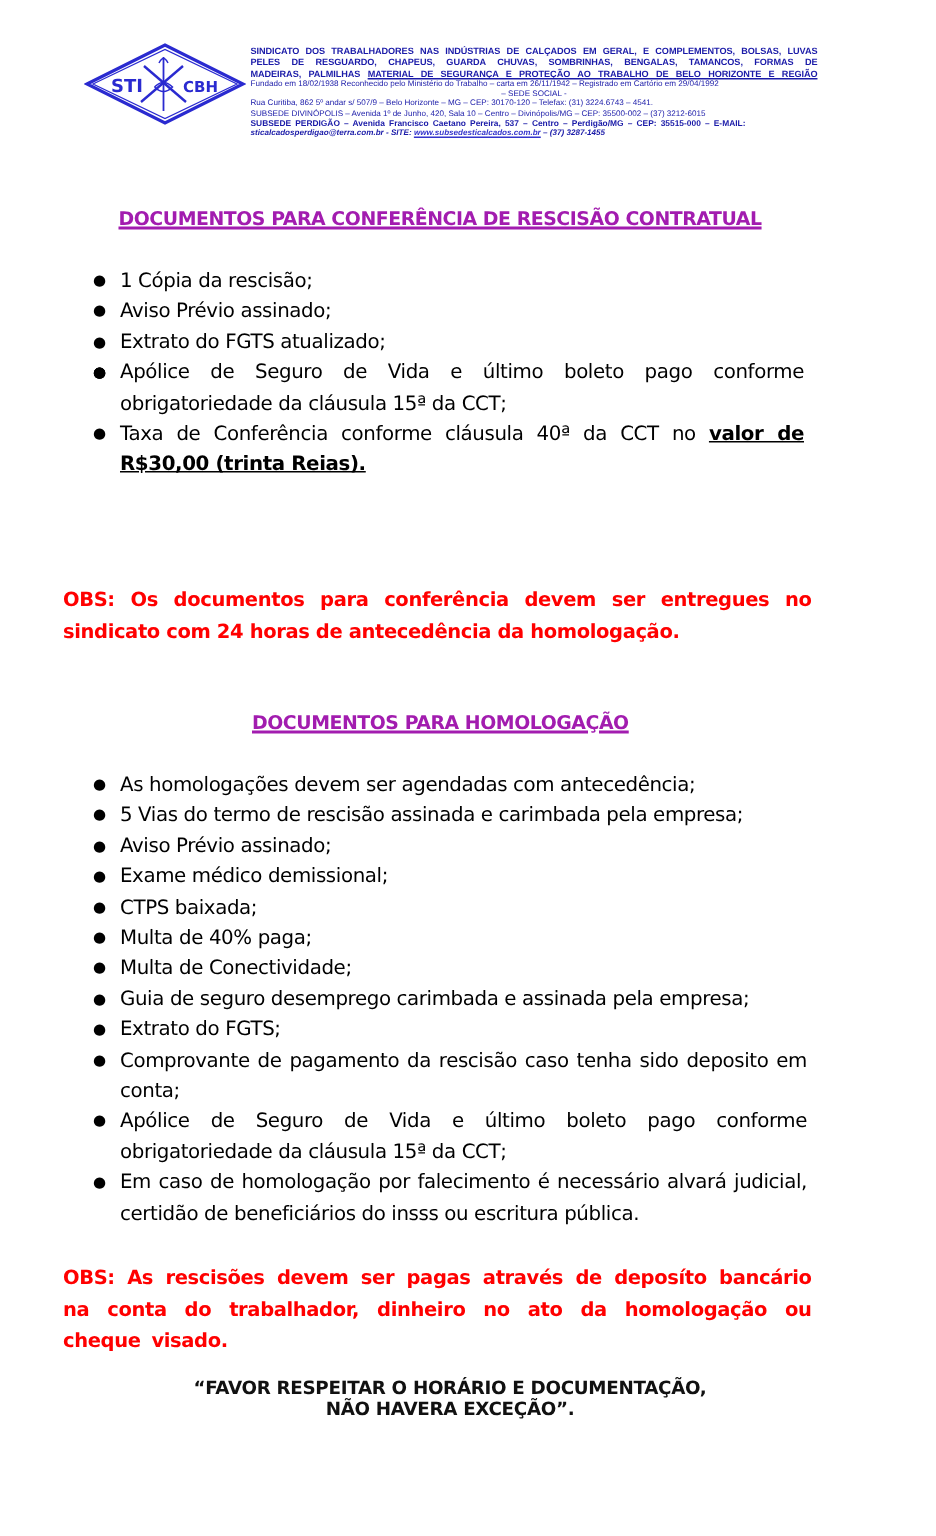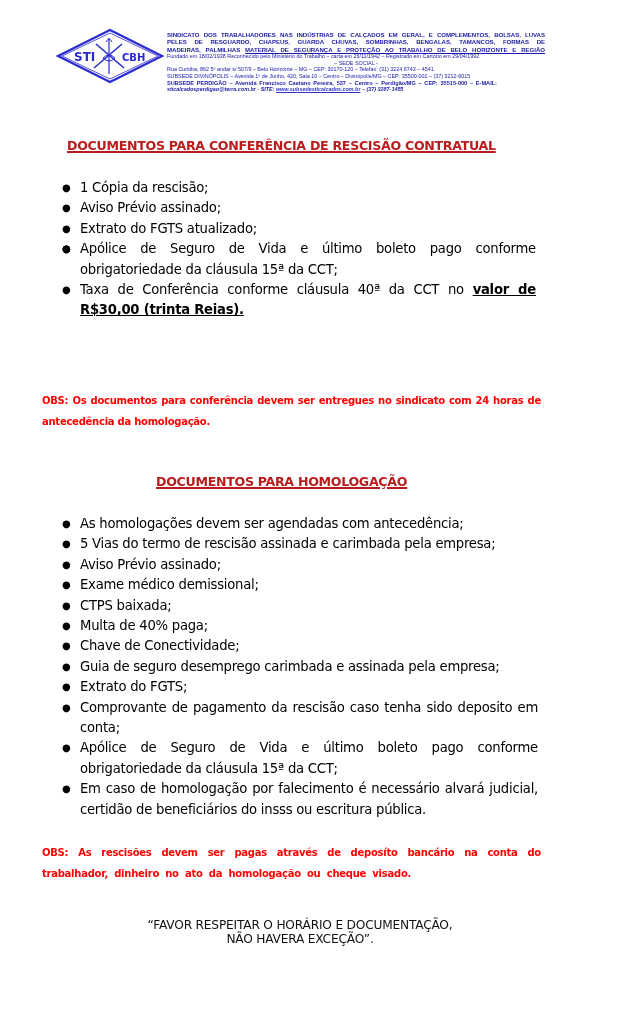--- a/index.html
+++ b/index.html
@@ -10,36 +10,36 @@
     .logo { position: absolute; left: 56px; top: 28px; width: 108px; height: 56px; }
     .hdr-text { position: absolute; left: 167px; top: 31px; width: 378px; font-family: "Liberation Sans", sans-serif; color: #1a1aa8; }
     .hdr-title { font-size: 6.1px; font-weight: bold; line-height: 7.4px; text-align: justify; text-align-last: justify; letter-spacing: -0.05px; }
     .hdr-title u { text-decoration: underline; }
     .hdr-small { font-size: 5.4px; line-height: 6.6px; white-space: nowrap; }
     .hdr-center { text-align: center; font-size: 5.4px; line-height: 6.6px; }
     .hdr-bold { font-size: 5.6px; font-weight: bold; line-height: 6.8px; white-space: nowrap; word-spacing: 1.2px; }
     .hdr-email { font-size: 5.4px; line-height: 6.8px; font-style: italic; font-weight: bold; white-space: nowrap; }
     .hdr-email .link { color: #3333cc; text-decoration: underline; }
 
-    .section-title { position: absolute; font-family: "DejaVu Sans", sans-serif; font-weight: bold; font-size: 12.6px; color: #b91c1c; text-decoration: underline; text-decoration-thickness: 1.5px; white-space: nowrap; letter-spacing: -0.3px; }
+    .section-title { position: absolute; font-family: "DejaVu Sans", sans-serif; font-weight: bold; font-size: 12.6px; color: #a21caf; text-decoration: underline; text-decoration-thickness: 1.5px; white-space: nowrap; letter-spacing: -0.3px; margin-left: 12px; }
     #title1 { left: 67px; top: 138px; }
     #title2 { left: 156px; top: 474px; }
 
     .list { position: absolute; left: 62px; width: 474px; list-style: none; font-size: 13.2px; line-height: 20.4px; letter-spacing: -0.25px; }
     .list li { position: relative; padding-left: 18px; text-align: justify; }
     .list li .bullet { position: absolute; left: 0; top: 0; font-size: 10px; line-height: 20.4px; }
     #list1 { top: 178px; }
     #list2 { top: 514px; width: 476px; }
     .bold-u { font-weight: bold; text-decoration: underline; }
 
-    .obs { position: absolute; left: 42px; width: 499px; color: #ff0000; font-weight: bold; font-size: 10px; line-height: 21px; text-align: justify; letter-spacing: -0.25px; }
+    .obs { position: absolute; left: 42px; width: 499px; color: #ff0000; font-weight: bold; font-size: 13px; line-height: 21px; text-align: justify; letter-spacing: -0.25px; }
     #obs1 { top: 390px; }
     #obs2 { top: 842px; word-spacing: 3px; }
 
-    .footer { position: absolute; left: 100px; top: 918px; width: 400px; text-align: center; font-weight: normal; font-size: 12.2px; line-height: 14px; color: #111; letter-spacing: -0.2px; }
+    .footer { position: absolute; left: 100px; top: 918px; width: 400px; text-align: center; font-weight: bold; font-size: 12.2px; line-height: 14px; color: #111; letter-spacing: -0.2px; }
   </style>
 </head>
 <body>
 
 <div class="header">
   <svg class="logo" viewBox="0 0 108 56">
     <polygon points="2,28 54,2 106,28 54,54" fill="none" stroke="#2a2ad0" stroke-width="2.2"></polygon>
     <polygon points="6,28 54,5 102,28 54,51" fill="none" stroke="#2a2ad0" stroke-width="0.8"></polygon>
     <text x="18" y="33" font-family="DejaVu Sans, sans-serif" font-size="12" font-weight="bold" fill="#2a2ad0">STI</text>
     <text x="66" y="33" font-family="DejaVu Sans, sans-serif" font-size="10" font-weight="bold" fill="#2a2ad0">CBH</text>
@@ -83,21 +83,21 @@
 
 <div class="section-title" id="title2">DOCUMENTOS PARA HOMOLOGAÇÃO</div>
 
 <ul class="list" id="list2">
   <li><span class="bullet">●</span><span>As homologações devem ser agendadas com antecedência;</span></li>
   <li><span class="bullet">●</span><span>5 Vias do termo de rescisão assinada e carimbada pela empresa;</span></li>
   <li><span class="bullet">●</span><span>Aviso Prévio assinado;</span></li>
   <li><span class="bullet">●</span><span>Exame médico demissional;</span></li>
   <li><span class="bullet">●</span><span>CTPS baixada;</span></li>
   <li><span class="bullet">●</span><span>Multa de 40% paga;</span></li>
-  <li><span class="bullet">●</span><span>Chave de Conectividade;</span></li>
+  <li><span class="bullet">●</span><span>Multa de Conectividade;</span></li>
   <li><span class="bullet">●</span><span>Guia de seguro desemprego carimbada e assinada pela empresa;</span></li>
   <li><span class="bullet">●</span><span>Extrato do FGTS;</span></li>
   <li><span class="bullet">●</span><span>Comprovante de pagamento da rescisão caso tenha sido deposito em conta;</span></li>
   <li><span class="bullet">●</span><span>Apólice de Seguro de Vida  e último boleto pago conforme obrigatoriedade da cláusula 15ª da CCT;</span></li>
   <li><span class="bullet">●</span><span>Em caso de homologação por falecimento é necessário alvará judicial, certidão de beneficiários do insss ou escritura pública.</span></li>
 </ul>
 
 <div class="obs" id="obs2">OBS: As rescisões devem ser pagas através de deposíto bancário na conta do trabalhador, dinheiro no ato da homologação ou cheque visado.</div>
 
 <div class="footer">

